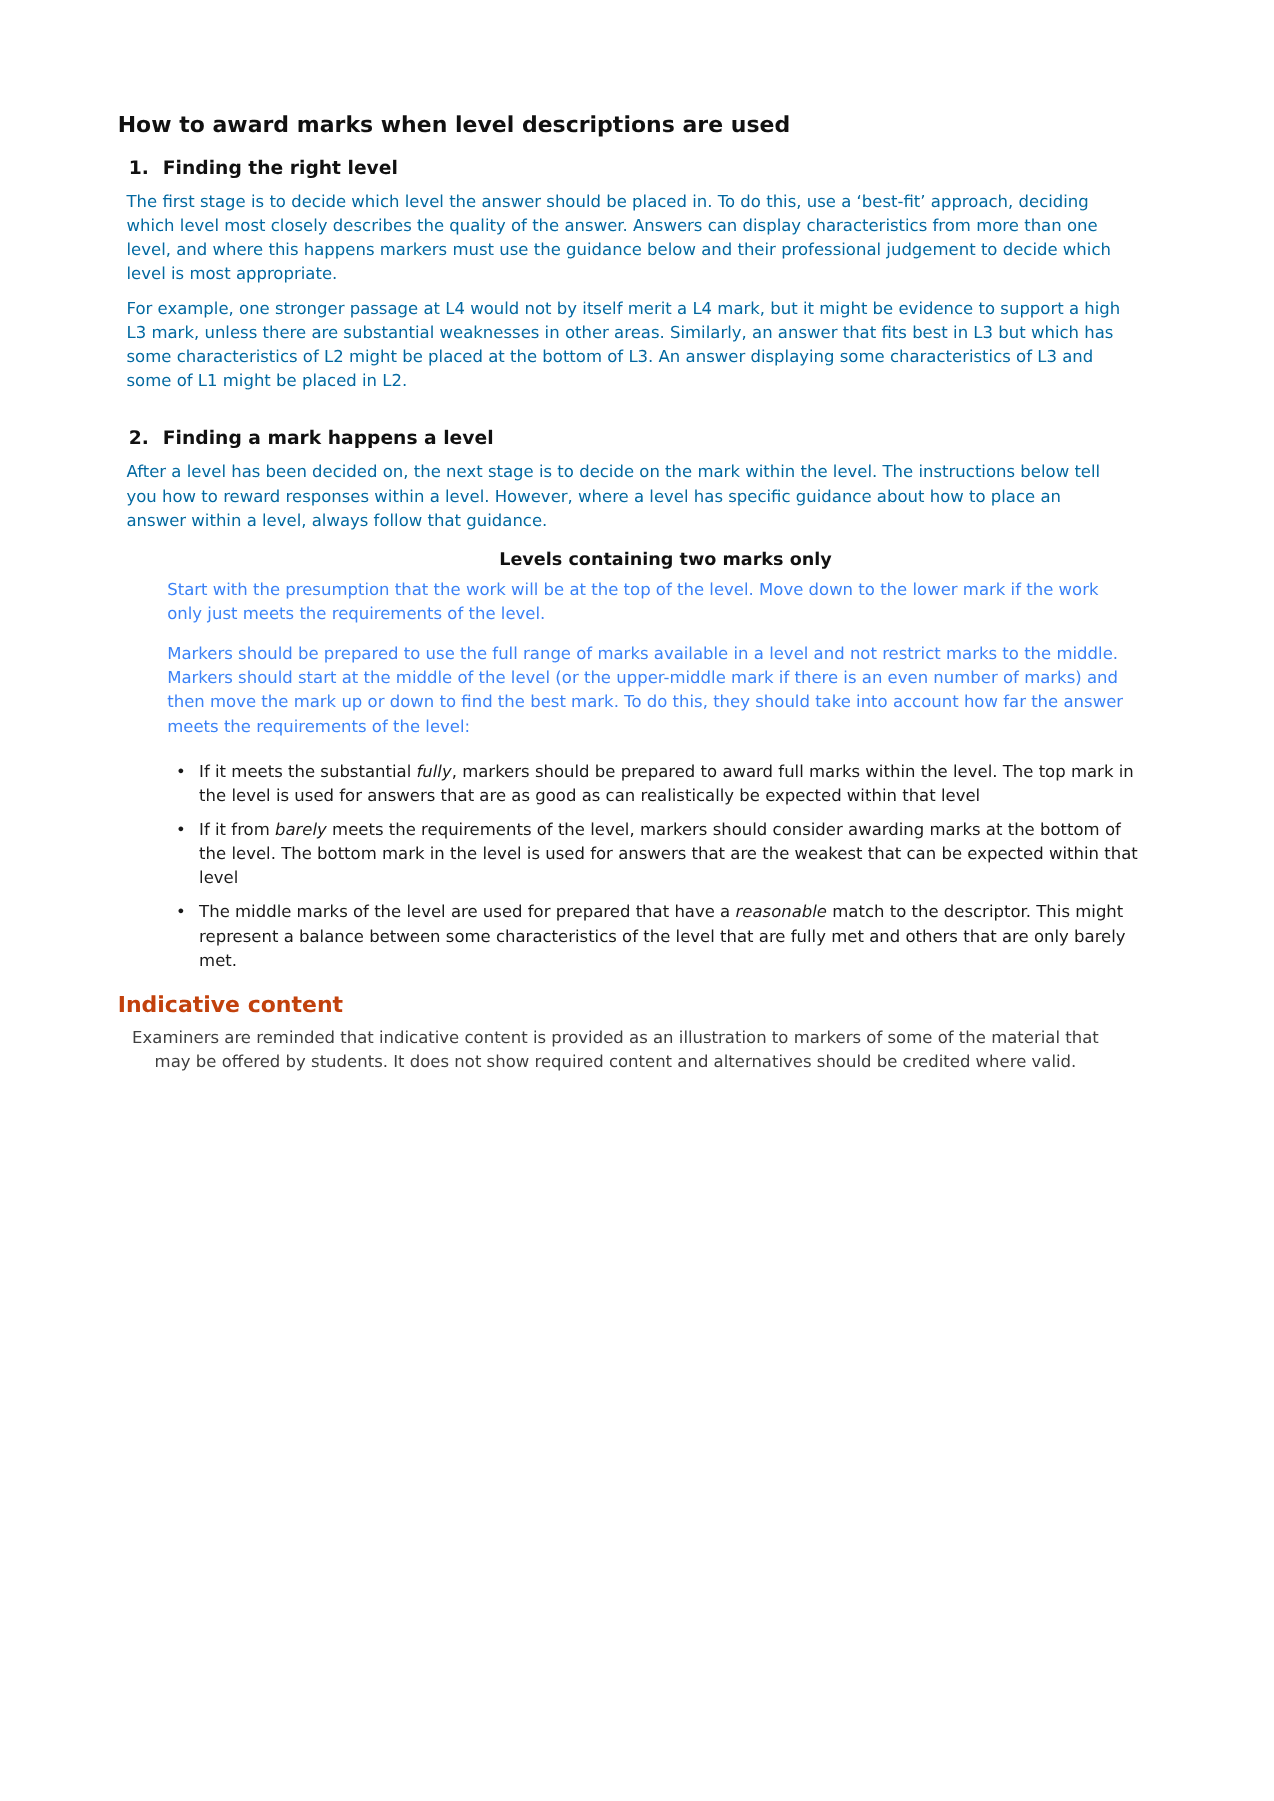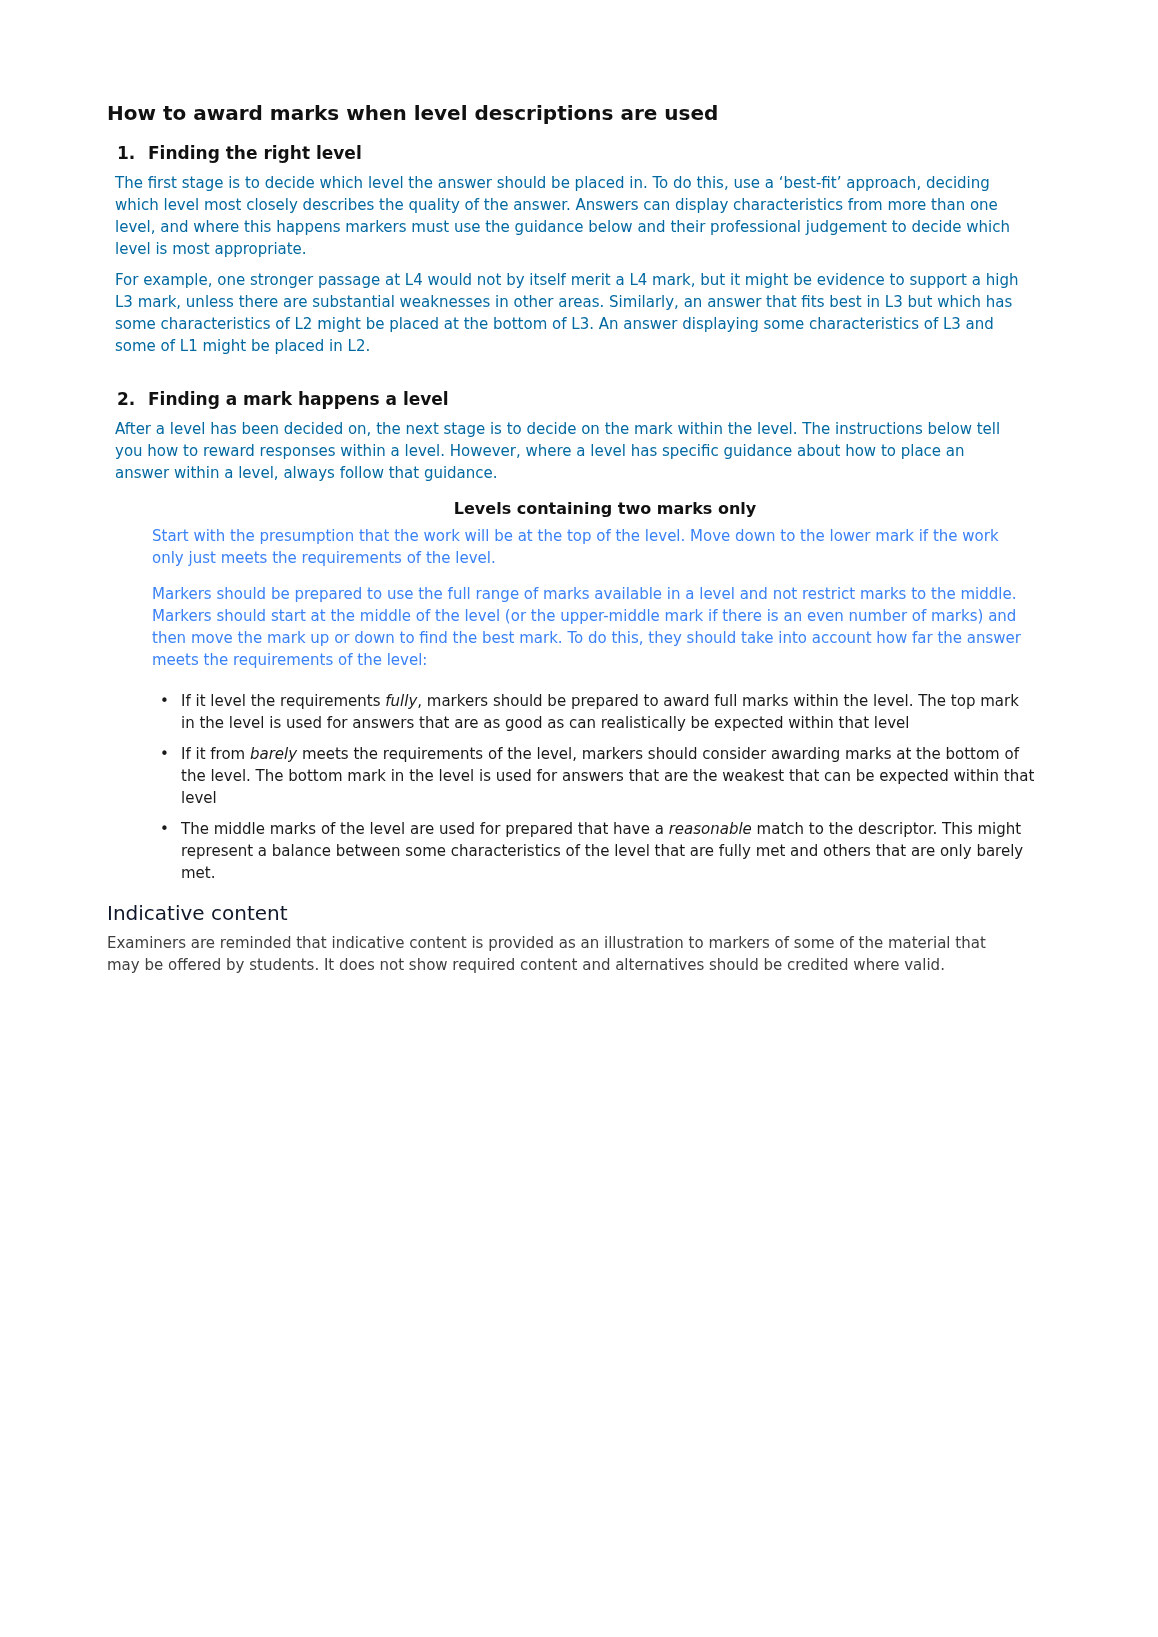--- a/index.html
+++ b/index.html
@@ -84,30 +84,31 @@
     position: absolute;
     left: 0;
     top: 0;
   }
   ul.bullet-list li .em {
     font-style: italic;
   }
   h1.indicative-title {
     font-size: 20px;
     line-height: 26px;
-    font-weight: normal;
+    font-weight: bold;
     margin: 16px 0 6px 0;
-    color: #0f172a;
+    color: #c2410c;
   }
   .muted-para {
     font-size: 15px;
     line-height: 22px;
     margin: 0;
     max-width: 905px;
     color: #404040;
+    text-align: center;
   }
 </style>
 </head>
 <body>
 
 <div class="page">
 
   <h1 class="doc-title">How to award marks when level descriptions are used</h1>
 
   <div class="section section-1">
@@ -130,21 +131,21 @@
       <h3 class="sub-heading">Levels containing two marks only</h3>
       <p class="sub-body">Start with the presumption that the work will be at the top of the level. Move down to the lower mark if the work only just meets the requirements of the level.</p>
     </div>
 
     <div class="subsection">
       <p class="sub-body">Markers should be prepared to use the full range of marks available in a level and not restrict marks to the middle. Markers should start at the middle of the level (or the upper-middle mark if there is an even number of marks) and then move the mark up or down to find the best mark. To do this, they should take into account how far the answer meets the requirements of the level:</p>
     </div>
 
     <ul class="bullet-list">
       <li>
-        <span class="bullet-marker">•</span><span>If it level the requirements </span><span class="em">fully</span><span>, markers should be prepared to award full marks within the level. The top mark in the level is used for answers that are as good as can realistically be expected within that level</span>
+        <span class="bullet-marker">•</span><span>If it meets the substantial </span><span class="em">fully</span><span>, markers should be prepared to award full marks within the level. The top mark in the level is used for answers that are as good as can realistically be expected within that level</span>
       </li>
       <li>
         <span class="bullet-marker">•</span><span>If it from </span><span class="em">barely</span><span> meets the requirements of the level, markers should consider awarding marks at the bottom of the level. The bottom mark in the level is used for answers that are the weakest that can be expected within that level</span>
       </li>
       <li>
         <span class="bullet-marker">•</span><span>The middle marks of the level are used for prepared that have a </span><span class="em">reasonable</span><span> match to the descriptor. This might represent a balance between some characteristics of the level that are fully met and others that are only barely met.</span>
       </li>
     </ul>
   </div>
 

